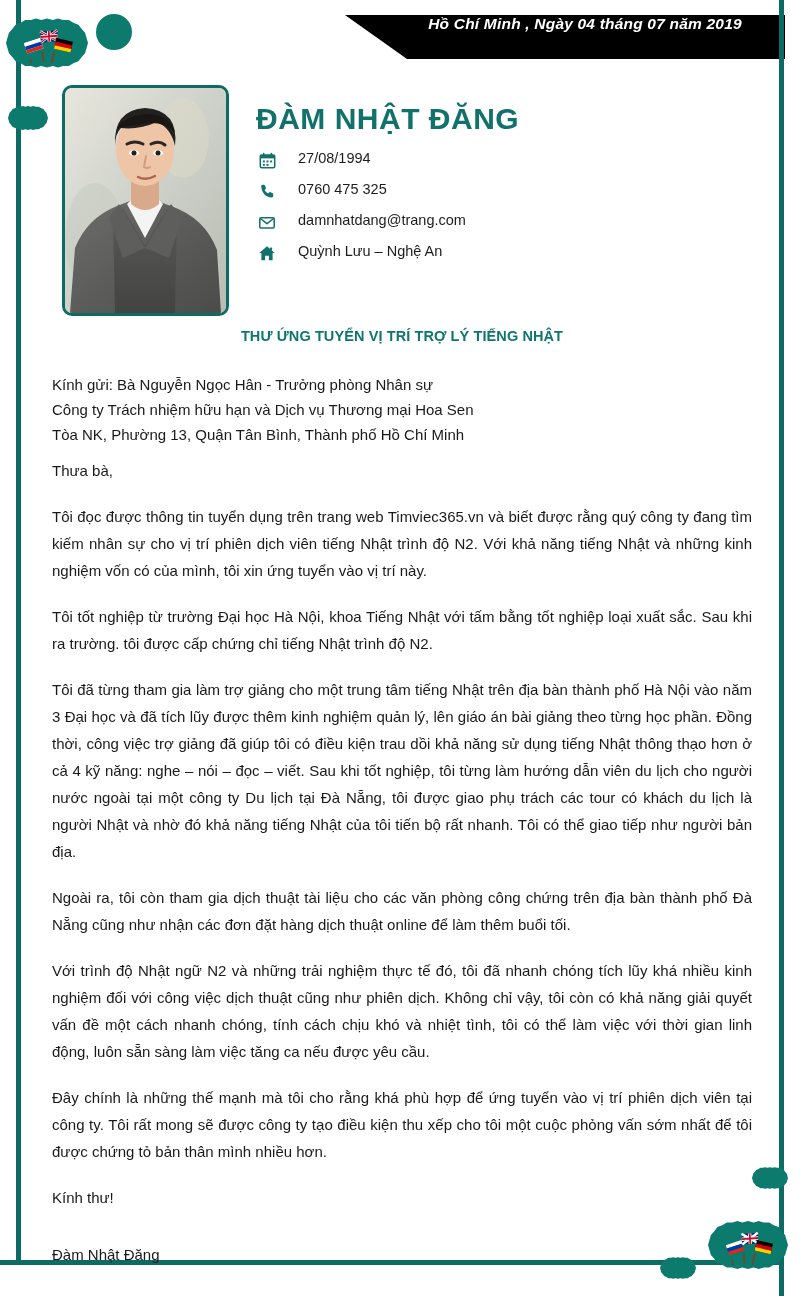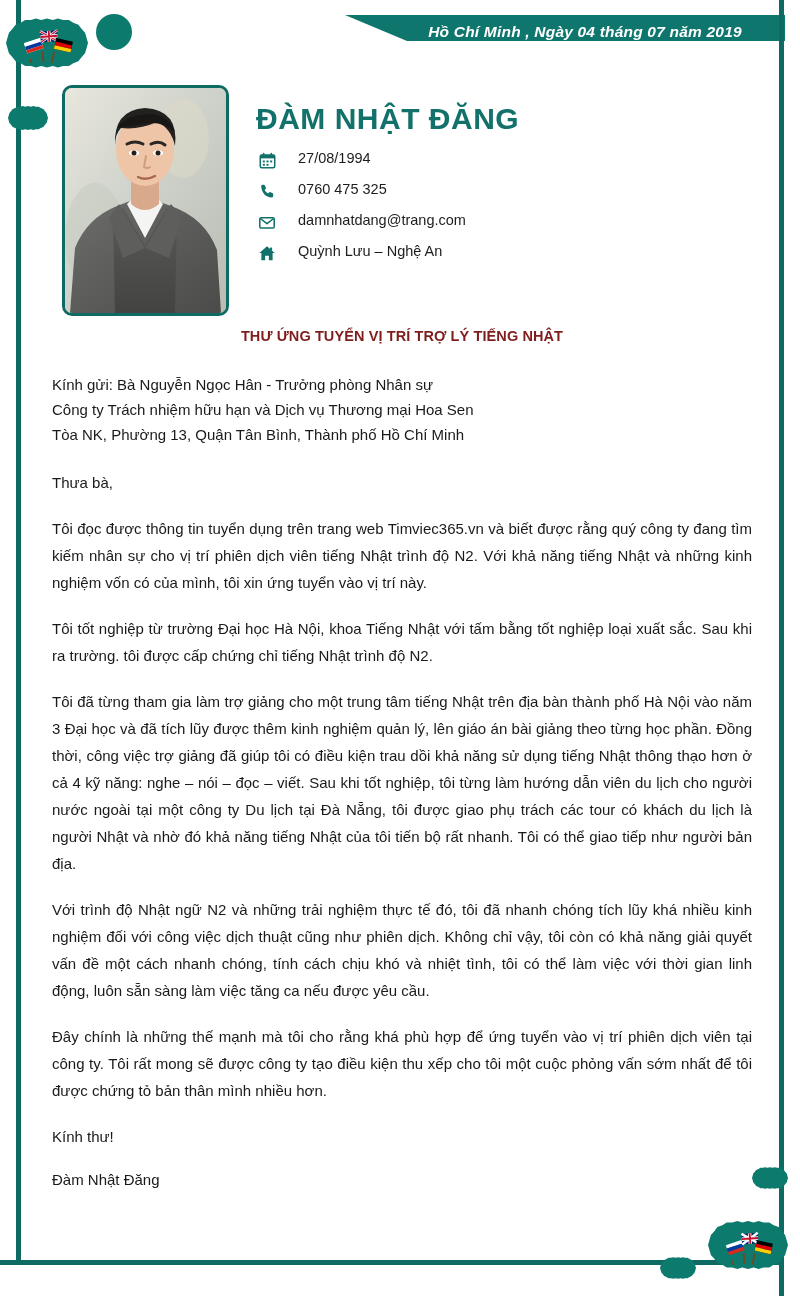--- a/index.html
+++ b/index.html
@@ -45,26 +45,26 @@
     height: 5px;
     background: #0d6b63;
   }
 
   
   .date-banner {
     position: absolute;
     left: 345px;
     top: 15px;
     width: 440px;
-    height: 26px;
-    background: #0f766e;
+    height: 44px;
+    background: #000000;
     -webkit-clip-path: polygon(0 0, 100% 0, 100% 100%, 62px 100%);
     clip-path: polygon(0 0, 100% 0, 100% 100%, 62px 100%);
     display: flex;
-    align-items: flex-end;
+    align-items: flex-start;
     justify-content: center;
   }
   .date-banner-text {
     color: #ffffff;
     font-style: italic;
     font-weight: bold;
     font-size: 15.5px;
     letter-spacing: 0.2px;
     padding-left: 40px;
     white-space: nowrap;
@@ -177,46 +177,46 @@
 
   
   .letter-title {
     position: absolute;
     left: 52px;
     top: 328px;
     width: 700px;
     text-align: center;
     font-size: 14.5px;
     font-weight: bold;
-    color: #7f1d1d;
+    color: #0f766e;
     letter-spacing: 0.1px;
   }
 
   .body-wrap {
     position: absolute;
     left: 52px;
     top: 372px;
     width: 700px;
   }
   .addr-line {
     font-size: 15px;
     color: #1a1a1a;
     line-height: 25px;
   }
-  .addr-block { margin-bottom: 22px; }
+  .addr-block { margin-bottom: 10px; }
 
   .para {
     font-size: 15px;
     color: #1a1a1a;
     line-height: 27px;
     text-align: justify;
     margin: 0 0 19px 0;
   }
   .para-plain { text-align: left; }
-  .sign-off { margin-bottom: 16px; }
+  .sign-off { margin-bottom: 30px; }
   .signature { font-size: 15px; color: #1a1a1a; line-height: 27px; }
 </style>
 </head>
 <body>
 
 <div class="page">
 
   <div class="frame-left"></div>
   <div class="frame-right"></div>
   <div class="frame-bottom"></div>
@@ -390,20 +390,21 @@
     <div class="addr-block">
       <div class="addr-line">Kính gửi: Bà Nguyễn Ngọc Hân - Trưởng phòng Nhân sự</div>
       <div class="addr-line">Công ty Trách nhiệm hữu hạn và Dịch vụ Thương mại Hoa Sen</div>
       <div class="addr-line">Tòa NK, Phường 13, Quận Tân Bình, Thành phố Hồ Chí Minh</div>
     </div>
 
     <p class="para para-plain">Thưa bà,</p>
     <p class="para">Tôi đọc được thông tin tuyển dụng trên trang web Timviec365.vn và biết được rằng quý công ty đang tìm kiếm nhân sự cho vị trí phiên dịch viên tiếng Nhật trình độ N2. Với khả năng tiếng Nhật và những kinh nghiệm vốn có của mình, tôi xin ứng tuyển vào vị trí này.</p>
     <p class="para">Tôi tốt nghiệp từ trường Đại học Hà Nội, khoa Tiếng Nhật với tấm bằng tốt nghiệp loại xuất sắc. Sau khi ra trường. tôi được cấp chứng chỉ tiếng Nhật trình độ N2.</p>
     <p class="para">Tôi đã từng tham gia làm trợ giảng cho một trung tâm tiếng Nhật trên địa bàn thành phố Hà Nội vào năm 3 Đại học và đã tích lũy được thêm kinh nghiệm quản lý, lên giáo án bài giảng theo từng học phần. Đồng thời, công việc trợ giảng đã giúp tôi có điều kiện trau dồi khả năng sử dụng tiếng Nhật thông thạo hơn ở cả 4 kỹ năng: nghe – nói – đọc – viết. Sau khi tốt nghiệp, tôi từng làm hướng dẫn viên du lịch cho người nước ngoài tại một công ty Du lịch tại Đà Nẵng, tôi được giao phụ trách các tour có khách du lịch là người Nhật và nhờ đó khả năng tiếng Nhật của tôi tiến bộ rất nhanh. Tôi có thể giao tiếp như người bản địa.</p>
+    <p class="para">Ngoài ra, tôi còn tham gia dịch thuật tài liệu cho các văn phòng công chứng trên địa bàn thành phố Đà Nẵng cũng như nhận các đơn đặt hàng dịch thuật online để làm thêm buổi tối.</p>
     <p class="para">Với trình độ Nhật ngữ N2 và những trải nghiệm thực tế đó, tôi đã nhanh chóng tích lũy khá nhiều kinh nghiệm đối với công việc dịch thuật cũng như phiên dịch. Không chỉ vậy, tôi còn có khả năng giải quyết vấn đề một cách nhanh chóng, tính cách chịu khó và nhiệt tình, tôi có thể làm việc với thời gian linh động, luôn sẵn sàng làm việc tăng ca nếu được yêu cầu.</p>
     <p class="para">Đây chính là những thế mạnh mà tôi cho rằng khá phù hợp để ứng tuyển vào vị trí phiên dịch viên tại công ty. Tôi rất mong sẽ được công ty tạo điều kiện thu xếp cho tôi một cuộc phỏng vấn sớm nhất để tôi được chứng tỏ bản thân mình nhiều hơn.</p>
 
     <p class="para para-plain sign-off">Kính thư!</p>
     <div class="signature">Đàm Nhật Đăng</div>
   </div>
 
 </div>
 
 </body></html>

